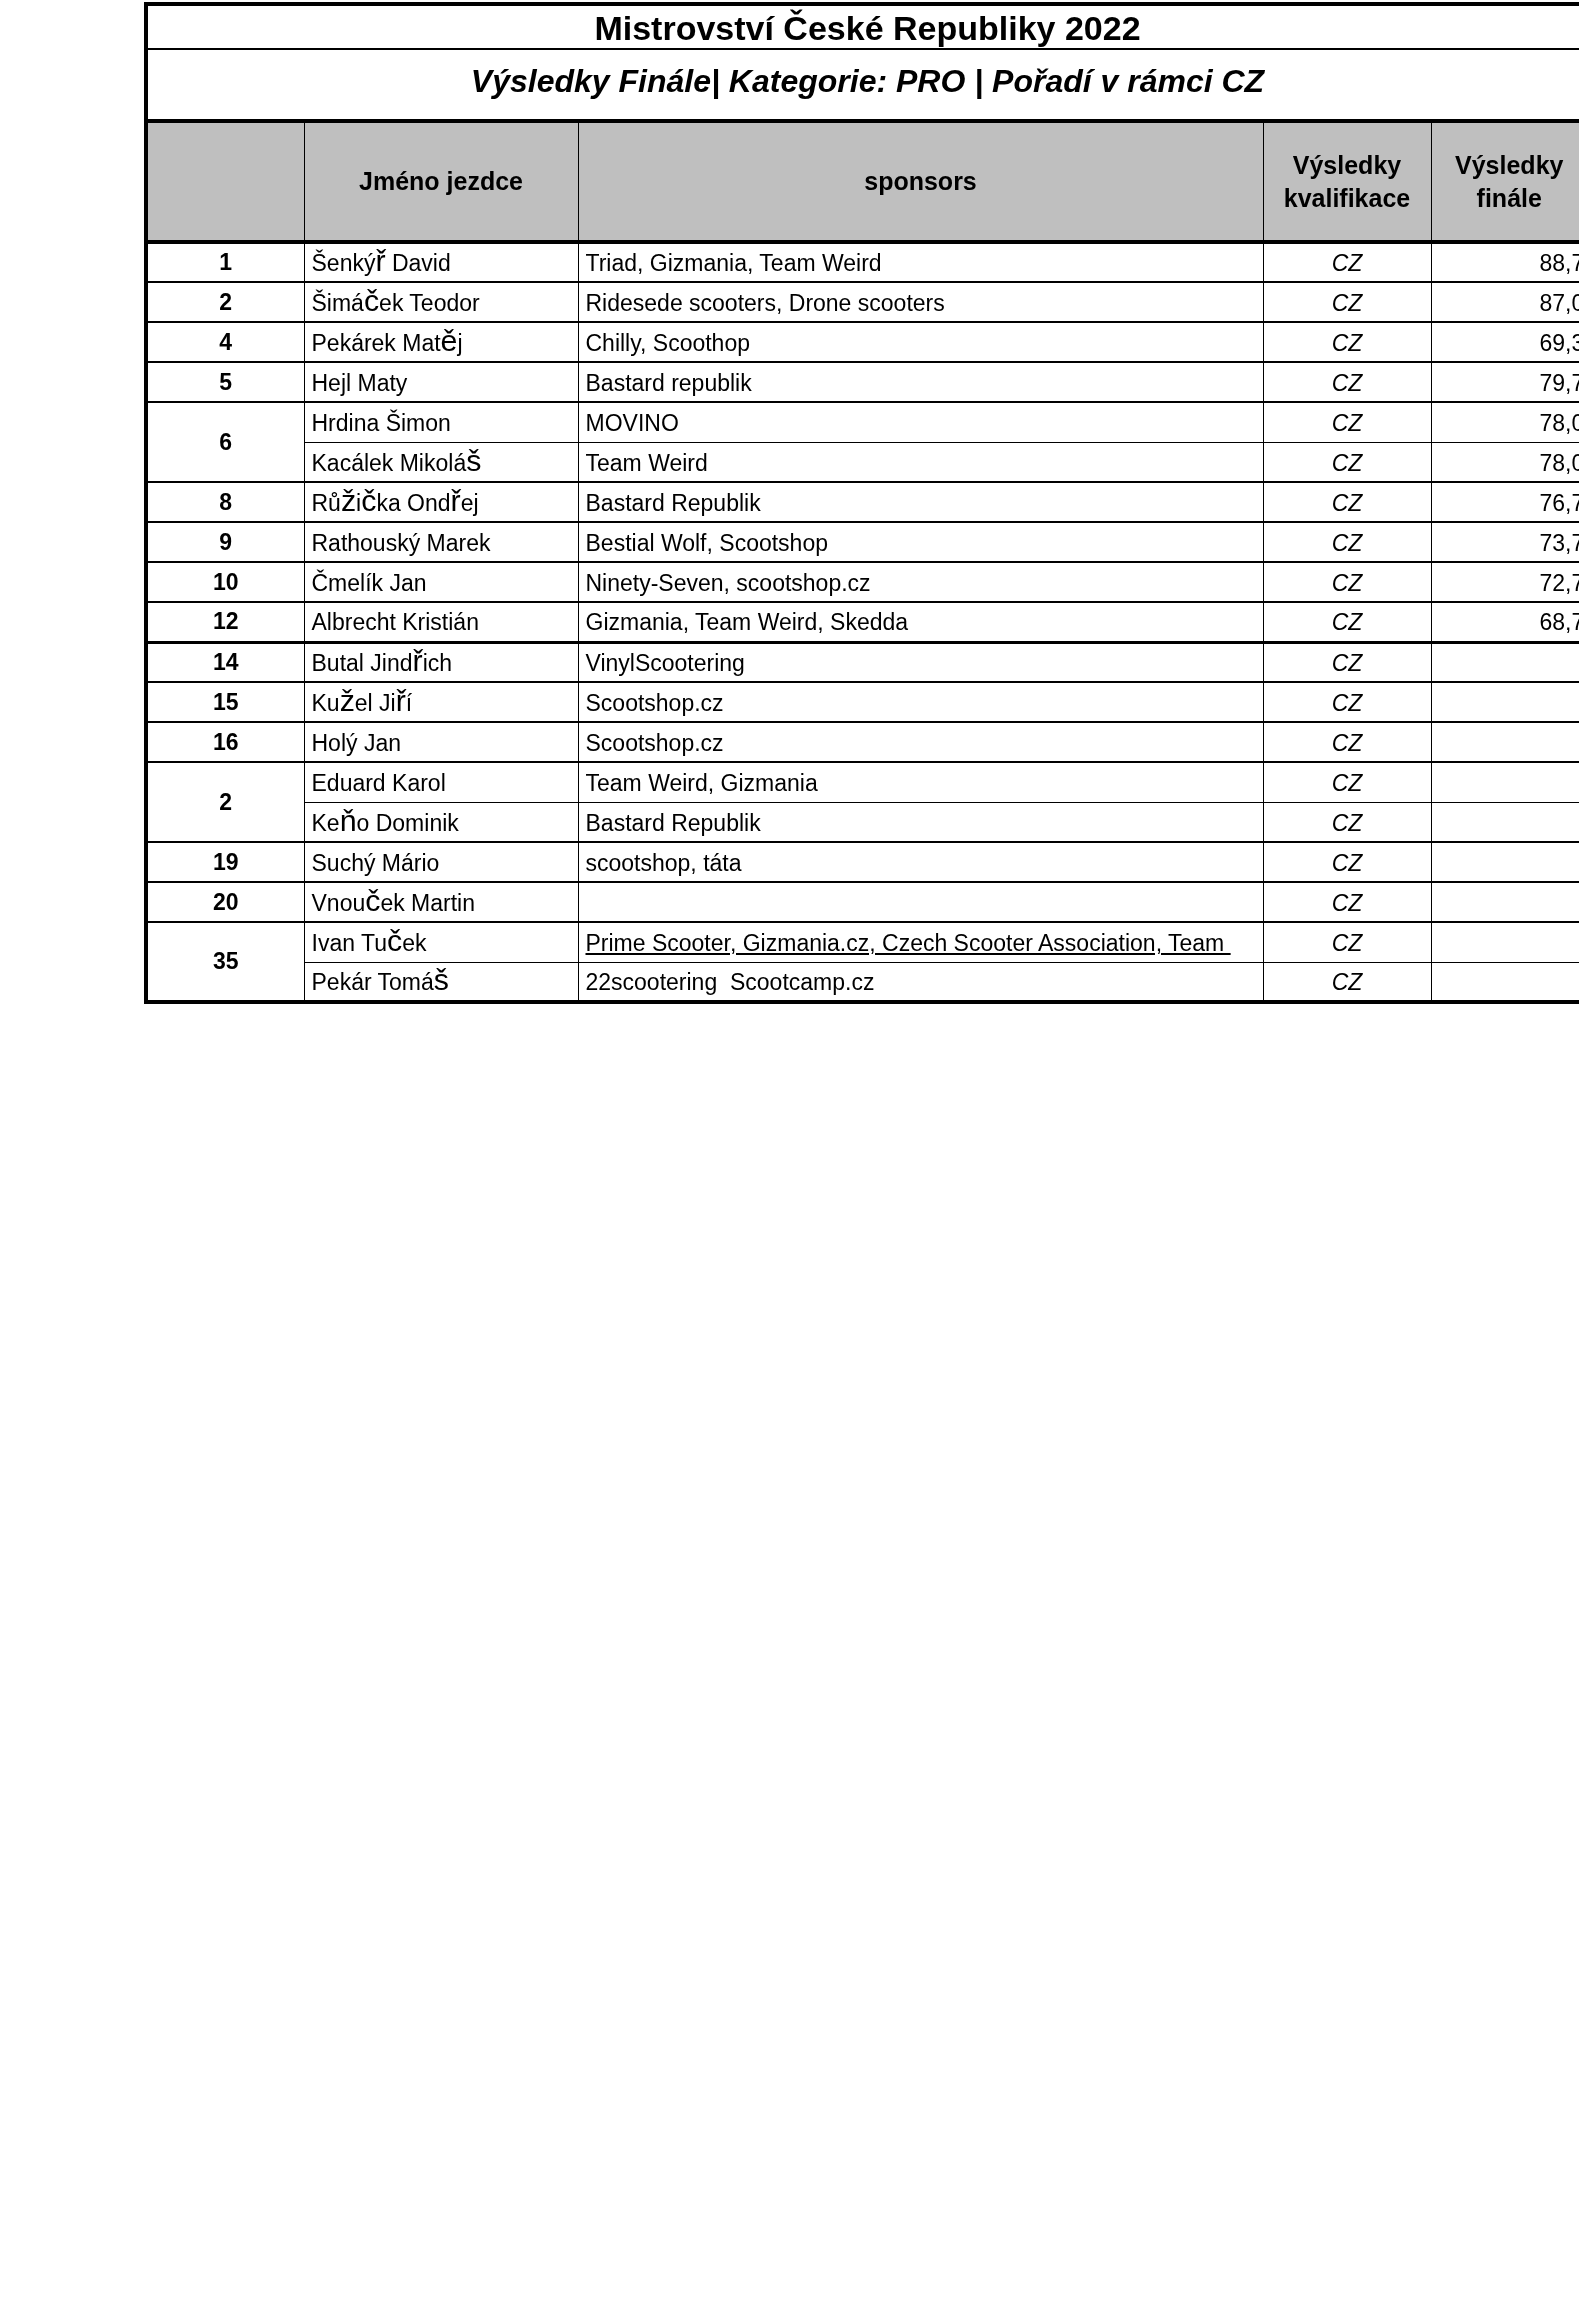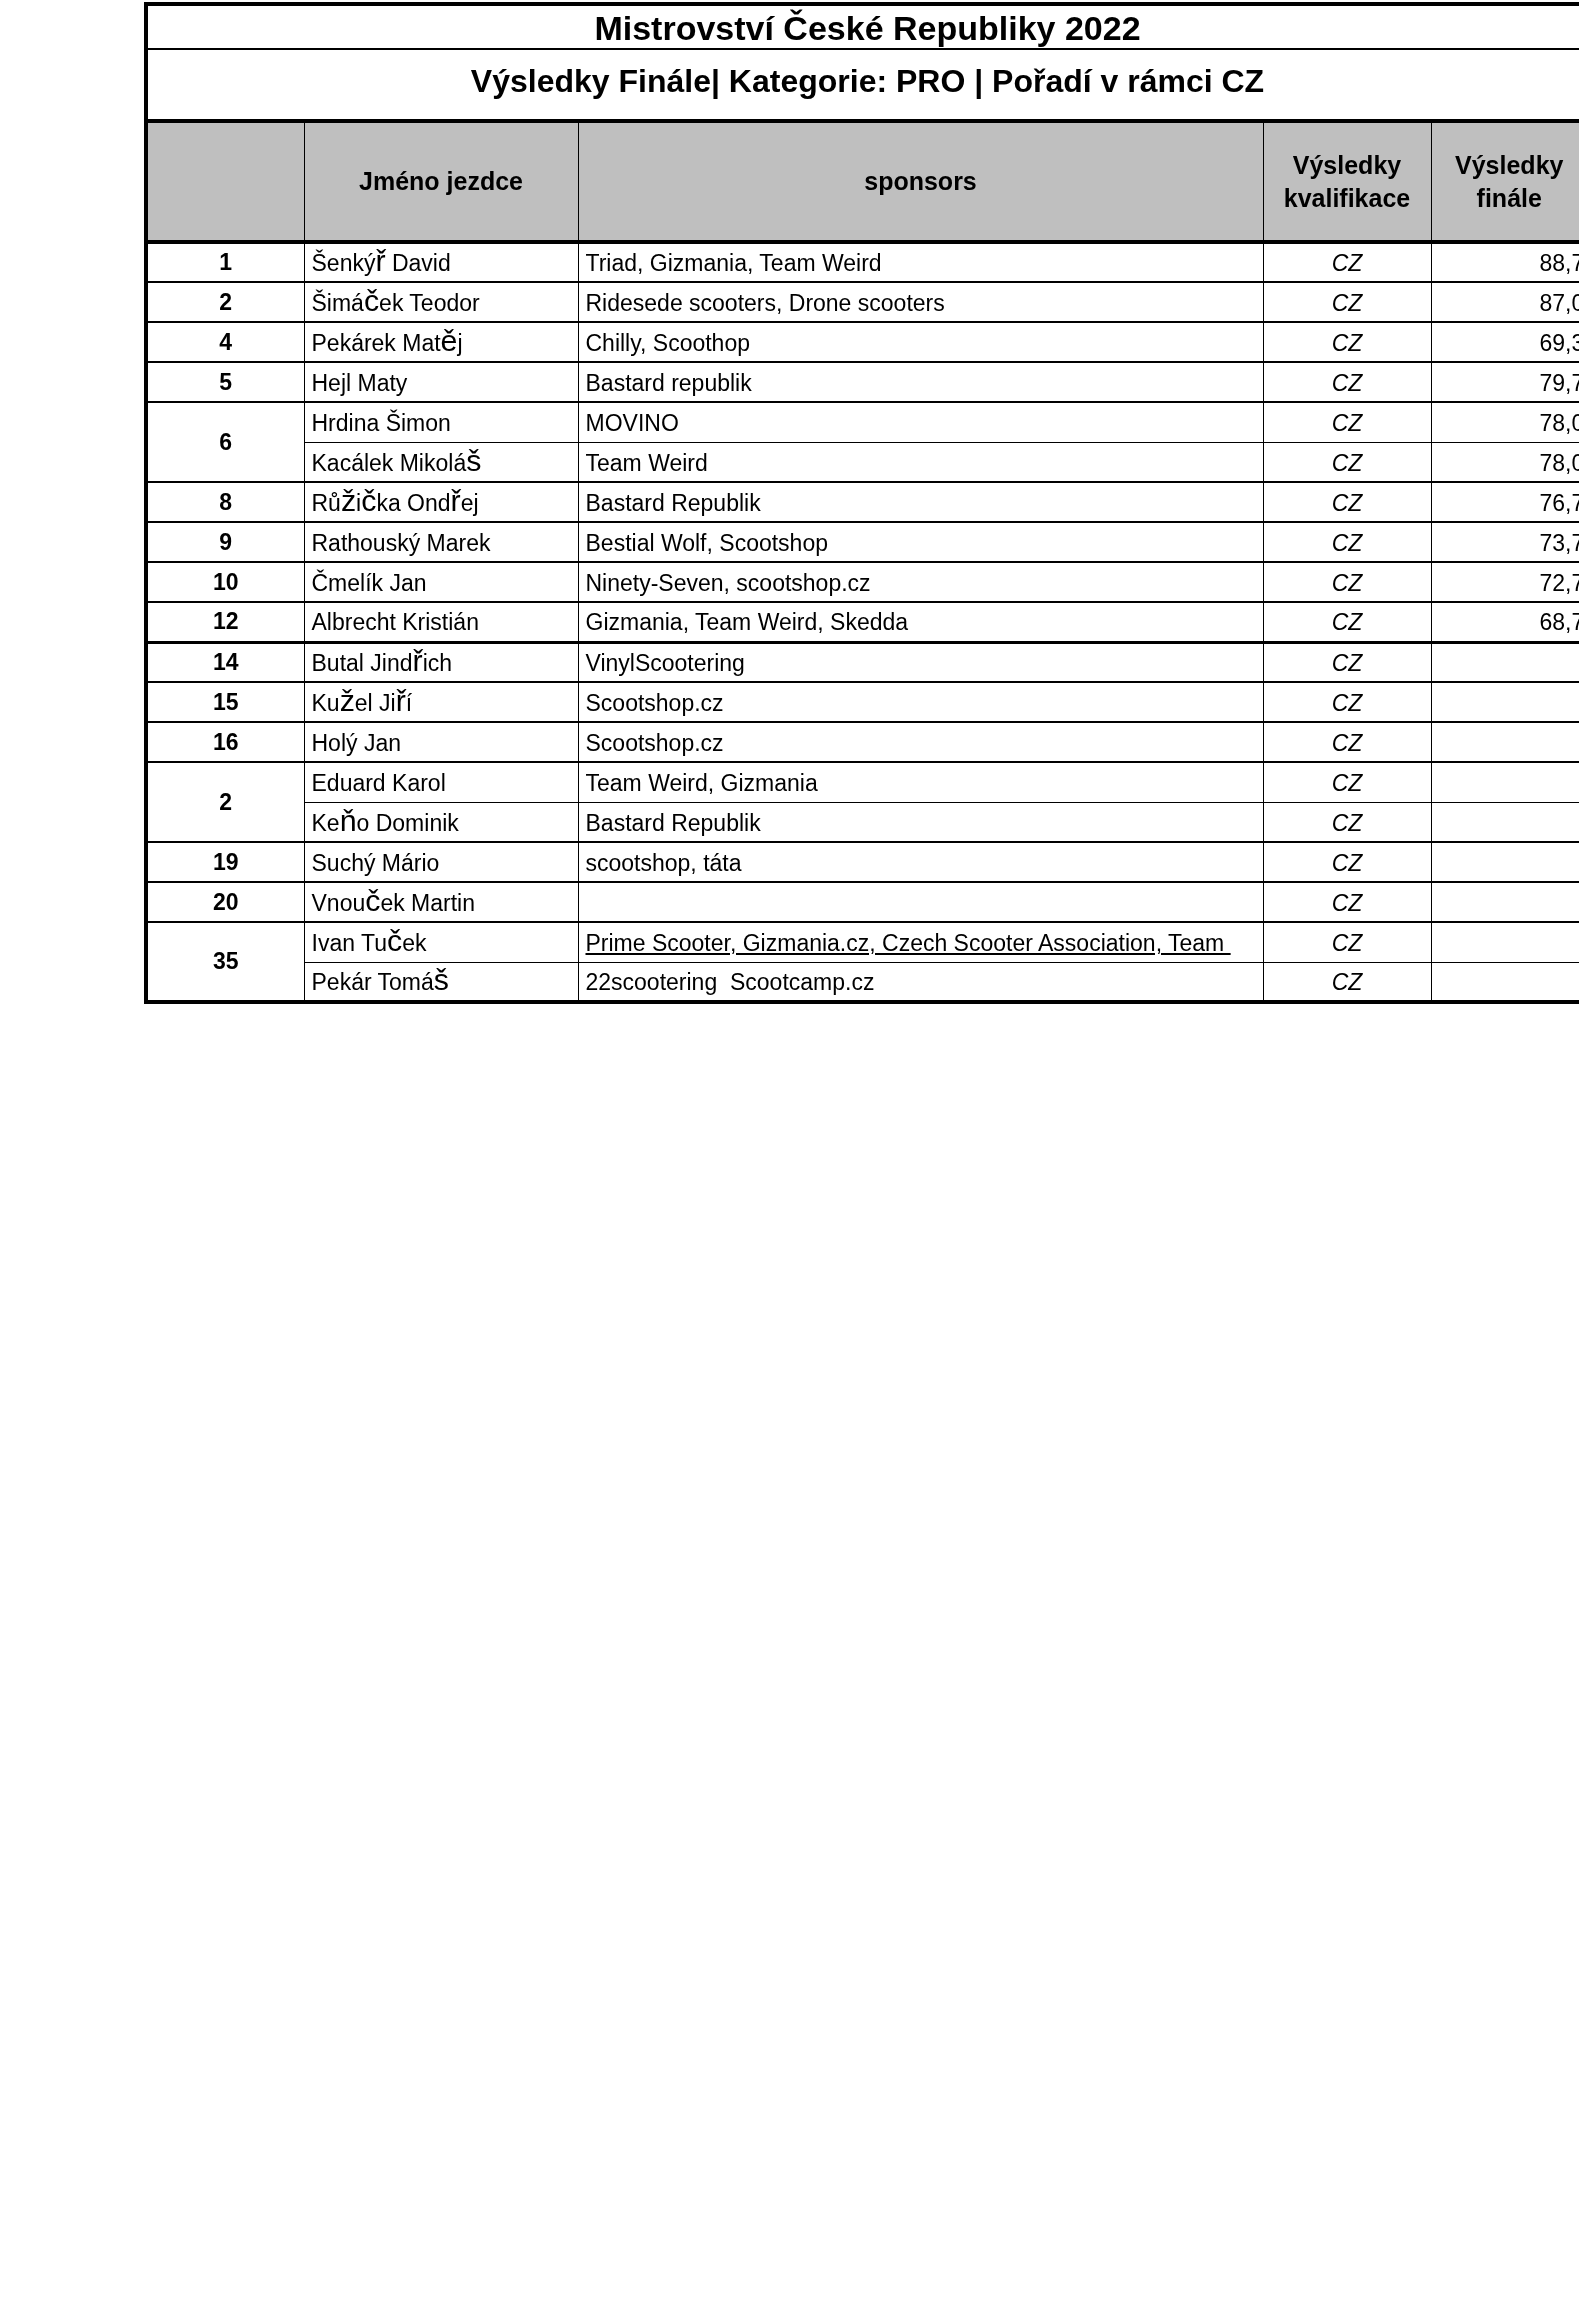--- a/index.html
+++ b/index.html
@@ -28,20 +28,21 @@
     height:45px;border-bottom:2.1px solid #000;
     text-align:center;vertical-align:bottom;
     font-size:34px;font-weight:bold;line-height:1.05;
     padding:0 0 1.4px 0;
   }
   tr.row-title2 td{
     height:72px;border-bottom:4.2px solid #000;
     text-align:center;vertical-align:middle;
     font-size:32px;font-weight:bold;
     padding:7px 0 12.6px 0;
+    font-style:italic;
   }
   
   tr.row-header th{
     height:121px;
     background:#bfbfbf;
     border-bottom:4.2px solid #000;
     text-align:center;vertical-align:middle;
     font-size:25px;font-weight:bold;line-height:1.3;
     padding:0 4.2px;
   }

